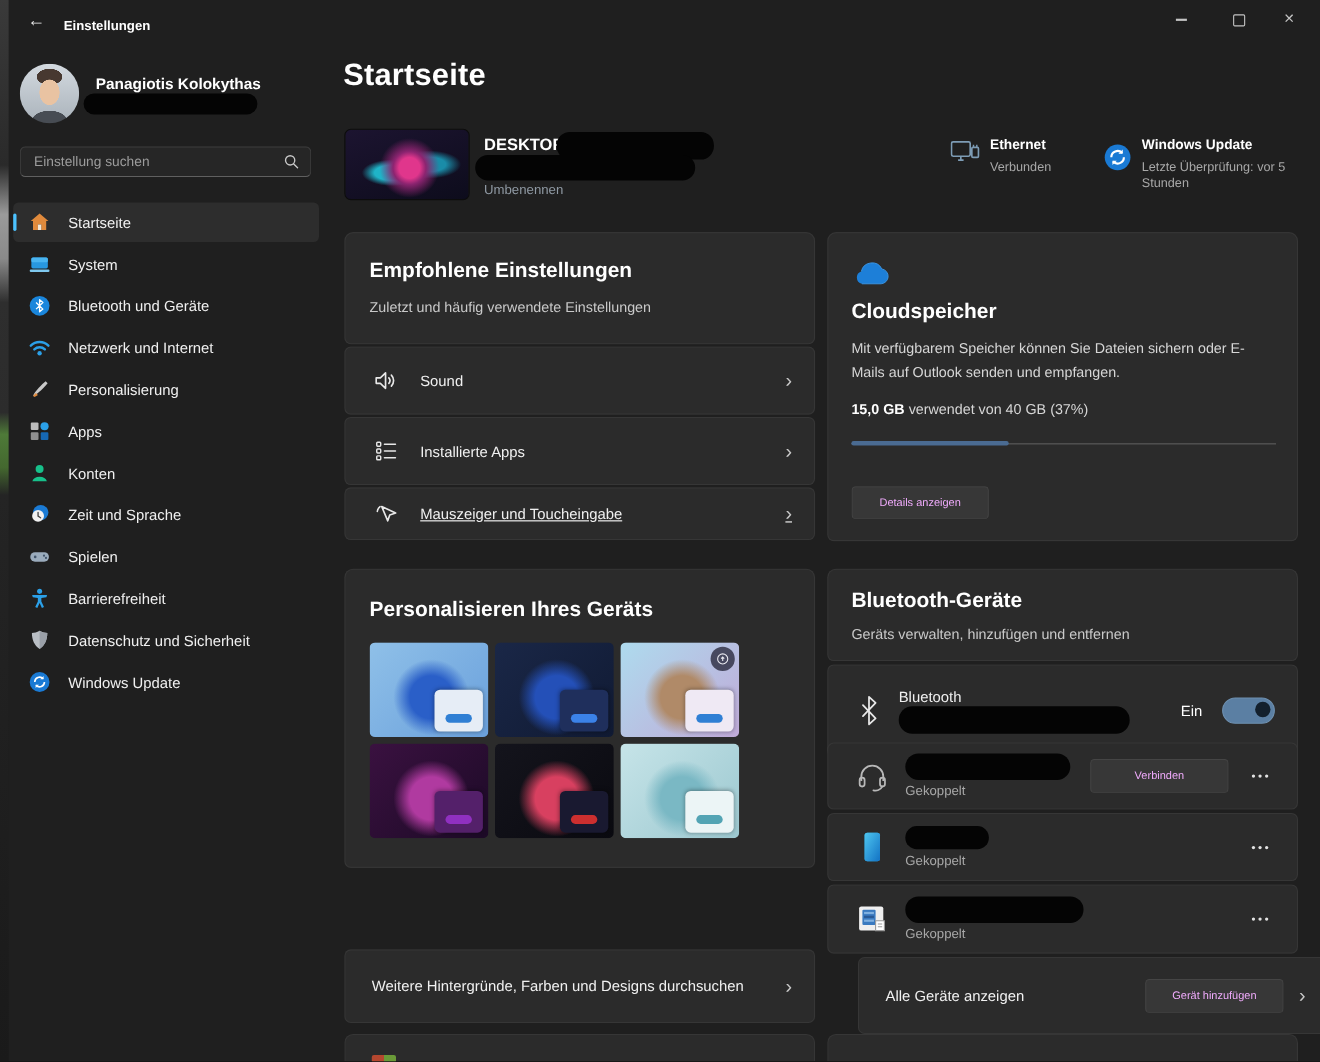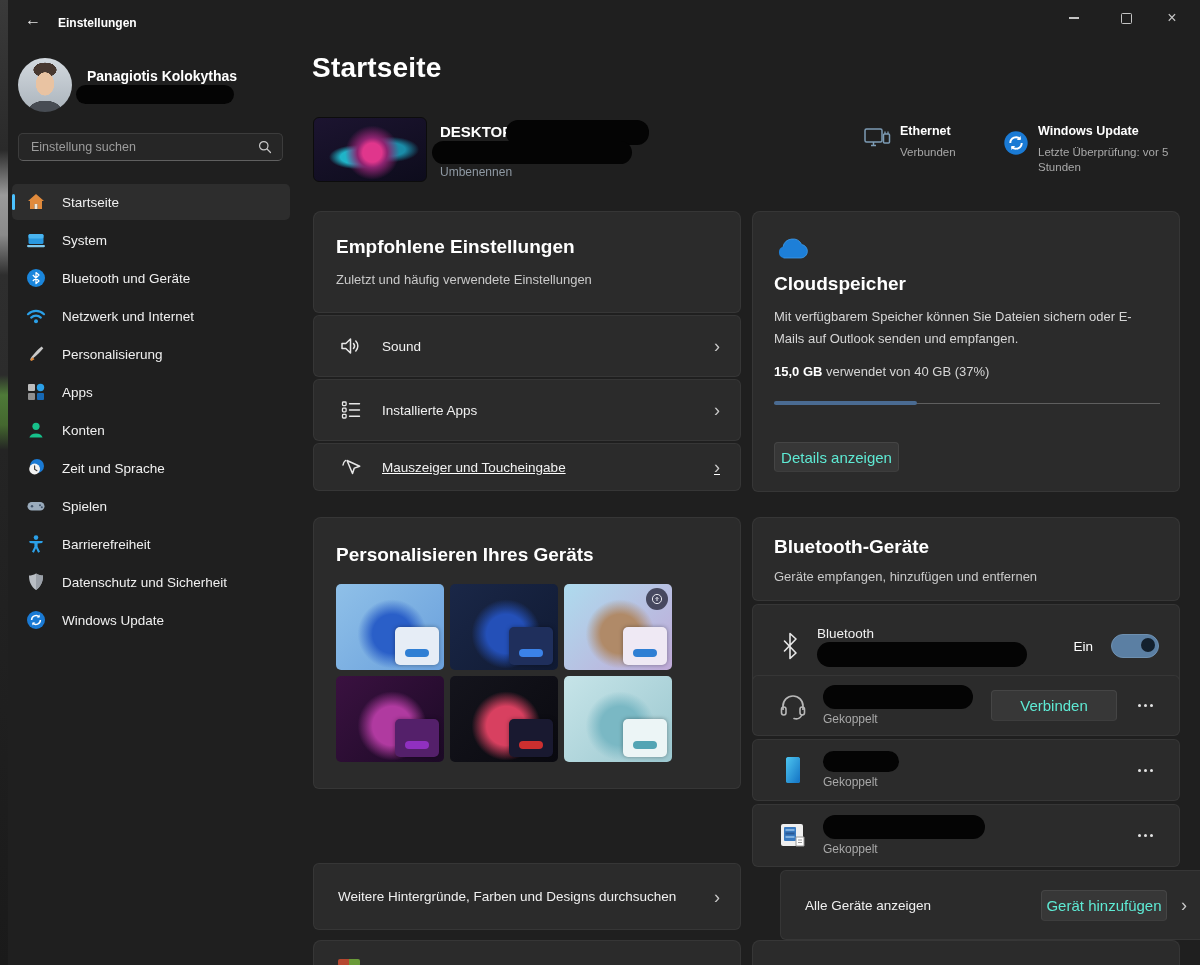--- a/index.html
+++ b/index.html
@@ -66,21 +66,21 @@
   .ic24{width:26px;height:26px;display:flex;align-items:center;justify-content:center;flex:0 0 26px;}
   
   .tiles{position:absolute;left:22px;top:66px;display:grid;grid-template-columns:repeat(3,108px);grid-auto-rows:86px;gap:6px;}
   .tile{position:relative;border-radius:5px;overflow:hidden;background:#444;}
   .tile-overlay{position:absolute;right:5px;bottom:5px;width:44px;height:38px;border-radius:5px;box-shadow:0 0 4px rgba(0,0,0,.35);}
   .tile-strip{position:absolute;left:10px;bottom:8px;width:24px;height:8px;border-radius:4px;}
   .tile-badge{position:absolute;right:4px;top:4px;width:22px;height:22px;border-radius:50%;background:rgba(42,42,62,.8);
     display:flex;align-items:center;justify-content:center;}
   
   .btn{background:#373737;border:1px solid #454545;border-bottom-color:#3d3d3d;border-radius:4px;
-    color:#5eead4;font-size:15px;display:flex;align-items:center;justify-content:center;box-sizing:border-box;text-align:center;}
+    color:#f0abfc;font-size:10px;display:flex;align-items:center;justify-content:center;box-sizing:border-box;text-align:center;}
   .dropdown{width:122px;height:31px;background:#373737;border:1px solid #454545;border-radius:4px;
     display:flex;align-items:center;padding:0 12px;box-sizing:border-box;margin-left:auto;}
   .dropdown .dd-label{flex:1;font-size:13px;}
   .caret{width:6px;height:6px;border-right:1.5px solid #cfcfcf;border-bottom:1.5px solid #cfcfcf;
     transform:rotate(45deg);margin-top:-3px;}
   .toggle{width:46px;height:22px;border-radius:12px;background:var(--toggle,#5b7fa3);border:1px solid #6e90b0;position:relative;flex:0 0 46px;}
   .toggle .knob{position:absolute;right:3px;top:3px;width:14px;height:14px;border-radius:50%;background:#13202d;}
   .dots{display:flex;gap:3px;align-items:center;justify-content:center;width:28px;}
   .dots i{width:3px;height:3px;border-radius:50%;background:#e3e3e3;}
   .status-small{font-size:12px;color:#a8a8a8;margin-top:3px;}
@@ -386,21 +386,21 @@
       <span style="font-weight:700;color:#fff;">15,0 GB</span><span> verwendet von 40 GB (37%)</span>
     </div>
     <div class="track abs" style="left:21px;top:189px;width:386px;">
       <div class="fill" style="width: 37%;"></div>
     </div>
     <div class="btn abs" style="left:21px;top:230px;width:125px;height:30px;">Details anzeigen</div>
   </div>
 
   <div class="seg top" style="left:752px;top:517px;height:84px;">
     <div class="abs h2" style="left:21px;top:18px;">Bluetooth-Geräte</div>
-    <div class="abs sub" style="left:21px;top:51px;">Geräte empfangen, hinzufügen und entfernen</div>
+    <div class="abs sub" style="left:21px;top:51px;">Geräts verwalten, hinzufügen und entfernen</div>
   </div>
 
   <div class="seg" style="left:752px;top:604px;height:84px;">
     <div class="seg-row" style="padding-left:28px;">
       <span style="flex:0 0 18px;display:flex;">
           <svg width="18" height="30" viewBox="0 0 18 30">
             <path d="M3.5 10 15 22 9 27.5V2.5L15 8 3.5 20" fill="none" stroke="#e8e8e8" stroke-width="1.6" stroke-linejoin="round" stroke-linecap="round"></path>
           </svg>
         </span>
       <div class="col">

